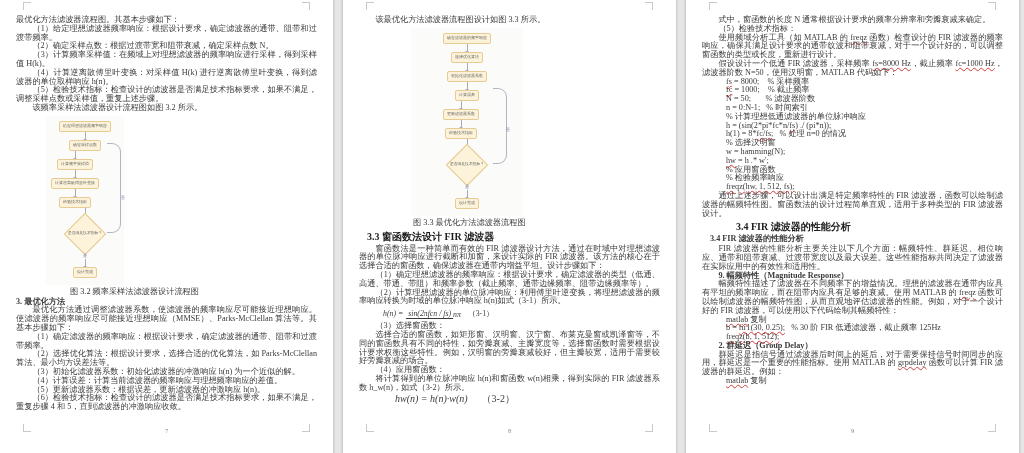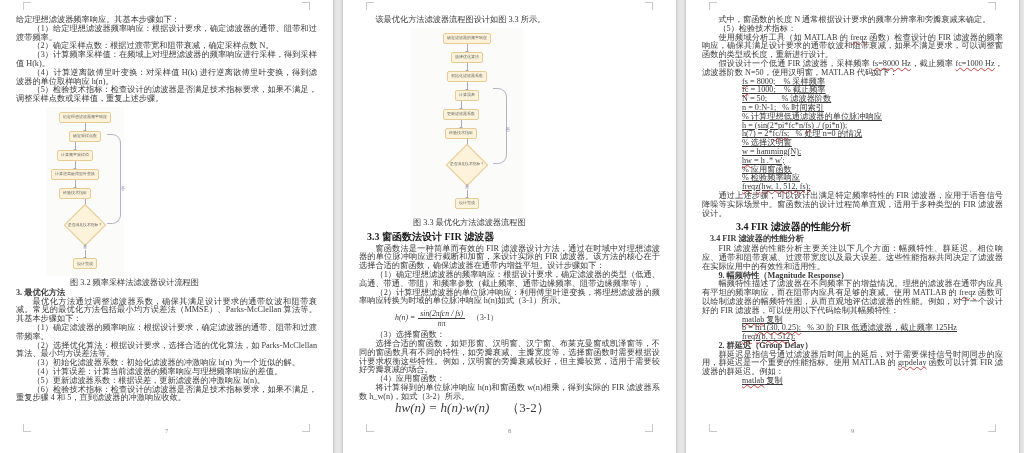--- a/index.html
+++ b/index.html
@@ -47,48 +47,49 @@
   .fdiamond::before{content:'';position:absolute;left:11px;right:11px;top:3px;bottom:3px;background:#fdf3da;border:1px solid #e7cb92;transform:rotate(45deg);}
   .fdiamond span{position:relative;font-size:3.8px;color:#6a6a66;white-space:nowrap;}
   .flow-label{font-size:4.2px;line-height:1.2;color:#7a7aa8;margin:1px 0;z-index:1;}
   .flow-loop{position:absolute;width:13px;border:1px solid #b4b4c6;border-left:none;border-radius:0 9px 9px 0;}
   .fc1 .flow-loop{right:3px;top:27px;bottom:52px;}
   .fc2 .flow-loop{right:16px;top:60px;bottom:52px;}
   .flow-no{position:absolute;font-size:4.2px;color:#7a7aa8;}
   .fc1 .flow-no{right:-1px;top:46%;}
   .fc2 .flow-no{right:13px;top:52%;}
   
-  .codeblock{margin-left:40px;text-decoration:underline;}
+  .codeblock{margin-left:24px;}
   .code-line{white-space:pre-wrap;text-align:left;}
   .sp{text-decoration:underline wavy #d43c3c 1px;text-underline-offset:1px;}
   
-  .formula{margin:3px 0 3px 36px;display:flex;align-items:center;font-style:italic;font-size:7.8px;}
-  .frac{display:inline-flex;flex-direction:column;align-items:center;margin:0 3px;line-height:9px;}
+  .formula{margin:3px 0 3px 24px;display:flex;align-items:center;font-style:italic;font-size:7.8px;}
+  .frac{display:inline-flex;flex-direction:row;align-items:center;margin:0 3px;line-height:9px;}
   .frac .num{border-bottom:0.8px solid #3a3a3a;padding:0 2px;}
   .f-tag{font-style:normal;margin-left:4px;}
-  .formula-line{margin:2px 0 2px 36px;font-style:italic;font-size:13px;}
+  .formula-line{margin:2px 0 2px 36px;font-style:italic;font-size:10px;}
   .formula-line .f-tag{font-style:normal;}
 </style>
 </head>
 <body>
 
 <div class="canvas">
 
   <div class="page page1">
     <div class="corner tl"></div>
     <div class="corner tr"></div>
     <div class="corner bl"></div>
     <div class="corner br"></div>
 
-    <div class="para noindent">给定理想滤波器频率响应。其基本步骤如下：</div>
+    <div class="para noindent">最优化方法滤波器流程图。其基本步骤如下：</div>
     <div class="para">（1）给定理想滤波器频率响应：根据设计要求，确定滤波器的通带、阻带和过渡带频率。</div>
     <div class="para">（2）确定采样点数：根据过渡带宽和阻带衰减，确定采样点数 N。</div>
     <div class="para">（3）计算频率采样值：在频域上对理想滤波器的频率响应进行采样，得到采样值 H(k)。</div>
     <div class="para">（4）计算逆离散傅里叶变换：对采样值 H(k) 进行逆离散傅里叶变换，得到滤波器的单位取样响应 h(n)。</div>
     <div class="para">（5）检验技术指标：检查设计的滤波器是否满足技术指标要求，如果不满足，调整采样点数或采样值，重复上述步骤。</div>
+    <div class="para">该频率采样法滤波器设计流程图如图 3.2 所示。</div>
 
     <div class="flowchart fc1">
       <div class="flow-loop"></div>
       <span class="flow-no">否</span>
       <div class="fbox">给定理想滤波器频率响应</div>
       <div class="farrow"></div>
       <div class="fbox">确定采样点数</div>
       <div class="farrow shiftl"></div>
       <div class="fbox shiftl">计算频率采样值</div>
       <div class="farrow shiftl"></div>
@@ -99,21 +100,21 @@
       <div class="fdiamond">
           <span>是否满足技术指标？</span>
         </div>
       <span class="flow-label">是</span>
       <div class="farrow"></div>
       <div class="fbox">设计完成</div>
     </div>
 
     <div class="caption">图 3.2 频率采样法滤波器设计流程图</div>
     <div class="para noindent boldline" style="margin-left:0;">3. 最优化方法</div>
-    <div class="para">最优化方法通过调整滤波器系数，确保其满足设计要求的通带纹波和阻带衰减。常见的最优化方法包括最小均方误差法（MMSE）、Parks-McClellan 算法等。其基本步骤如下：</div>
+    <div class="para">最优化方法通过调整滤波器系数，使滤波器的频率响应尽可能接近理想响应。使滤波器的频率响应尽可能接近理想响应（MMSE）、Parks-McClellan 算法等。其基本步骤如下：</div>
     <div class="para">（1）确定滤波器的频率响应：根据设计要求，确定滤波器的通带、阻带和过渡带频率。</div>
     <div class="para">（2）选择优化算法：根据设计要求，选择合适的优化算法，如 Parks-McClellan 算法、最小均方误差法等。</div>
     <div class="para">（3）初始化滤波器系数：初始化滤波器的冲激响应 h(n) 为一个近似的解。</div>
     <div class="para">（4）计算误差：计算当前滤波器的频率响应与理想频率响应的差值。</div>
     <div class="para">（5）更新滤波器系数：根据误差，更新滤波器的冲激响应 h(n)。</div>
     <div class="para">（6）检验技术指标：检查设计的滤波器是否满足技术指标要求，如果不满足，重复步骤 4 和 5，直到滤波器的冲激响应收敛。</div>
 
     <div class="page-number">7</div>
   </div>
 
@@ -176,53 +177,53 @@
   </div>
 
   <div class="page page3">
     <div class="corner tl"></div>
     <div class="corner tr"></div>
     <div class="corner bl"></div>
     <div class="corner br"></div>
 
     <div class="para">式中，窗函数的长度 N 通常根据设计要求的频率分辨率和旁瓣衰减来确定。</div>
     <div class="para">（5）检验技术指标：</div>
-    <div class="para"><span>使用频域分析工具（如 MATLAB 的 </span><span class="sp">freqz</span><span> 函数）检查设计的 FIR 滤波器的频率响应，确保其满足设计要求的通带纹波和阻带衰减，如果不满足要求，可以调整窗函数的类型或长度，重新进行设计。</span></div>
+    <div class="para"><span>使用频域分析工具（如 MATLAB 的 </span><span class="sp">freqz</span><span> 函数）检查设计的 FIR 滤波器的频率响应，确保其满足设计要求的通带纹波和阻带衰减，对于一个设计好的，可以调整窗函数的类型或长度，重新进行设计。</span></div>
     <div class="para"><span>假设设计一个低通 FIR 滤波器，采样频率 </span><span class="sp">fs=8000 Hz</span><span>，截止频率 </span><span class="sp">fc=1000 Hz</span><span>，滤波器阶数 N=50，使用汉明窗，MATLAB 代码如下：</span></div>
 
     <div class="codeblock">
 
         <div class="code-line"><span></span><span class="sp">fs</span><span> = 8000;    % 采样频率</span></div>
 
         <div class="code-line"><span></span><span class="sp">fc</span><span> = 1000;    % 截止频率</span></div>
 
         <div class="code-line"><span>N = 50;       % 滤波器阶数</span><span class="sp"></span><span></span></div>
 
         <div class="code-line"><span>n = 0:N-1;   % 时间索引</span><span class="sp"></span><span></span></div>
 
         <div class="code-line"><span>% 计算理想低通滤波器的单位脉冲响应</span><span class="sp"></span><span></span></div>
 
         <div class="code-line"><span>h = (sin(2*pi*fc*n/</span><span class="sp">fs</span><span>) ./ (pi*n));</span></div>
 
-        <div class="code-line"><span>h(7) = 2*</span><span class="sp">fc/fs</span><span>;   % 处理 n=0 的情况</span></div>
+        <div class="code-line"><span>h(1) = 8*</span><span class="sp">fc/fs</span><span>;   % 处理 n=0 的情况</span></div>
 
         <div class="code-line"><span>% 选择汉明窗</span><span class="sp"></span><span></span></div>
 
         <div class="code-line"><span>w = hamming(N);</span><span class="sp"></span><span></span></div>
 
         <div class="code-line"><span></span><span class="sp">hw</span><span> = h .* w';</span></div>
 
         <div class="code-line"><span>% 应用窗函数</span><span class="sp"></span><span></span></div>
 
         <div class="code-line"><span>% 检验频率响应</span><span class="sp"></span><span></span></div>
 
         <div class="code-line"><span></span><span class="sp">freqz(hw, 1, 512, fs);</span><span></span></div>
       </div>
 
-    <div class="para">通过上述步骤，可以设计出满足特定频率特性的 FIR 滤波器，应用于语音信号降噪等实际场景中。窗函数法的设计过程简单直观，适用于多种类型的 FIR 滤波器设计。</div>
+    <div class="para">通过上述步骤，可以设计出满足特定频率特性的 FIR 滤波器，函数可以绘制滤波器的幅频特性图。窗函数法的设计过程简单直观，适用于多种类型的 FIR 滤波器设计。</div>
     <div class="sec-heading indented">3.4 FIR 滤波器的性能分析</div>
     <div class="sub-heading">3.4 FIR 滤波器的性能分析</div>
     <div class="para">FIR 滤波器的性能分析主要关注以下几个方面：幅频特性、群延迟、相位响应、通带和阻带衰减、过渡带宽度以及最大误差。这些性能指标共同决定了滤波器在实际应用中的有效性和适用性。</div>
     <div class="para boldline">9. 幅频特性（Magnitude Response）</div>
     <div class="para"><span>幅频特性描述了滤波器在不同频率下的增益情况。理想的滤波器在通带内应具有平坦的频率响应，而在阻带内应具有足够的衰减。使用 MATLAB 的 </span><span class="sp">freqz</span><span> 函数可以绘制滤波器的幅频特性图，从而直观地评估滤波器的性能。例如，对于一个设计好的 FIR 滤波器，可以使用以下代码绘制其幅频特性：</span></div>
 
     <div class="codeblock">
       <div class="code-line"><span class="sp">matlab</span><span> 复制</span></div>
     </div>
 

